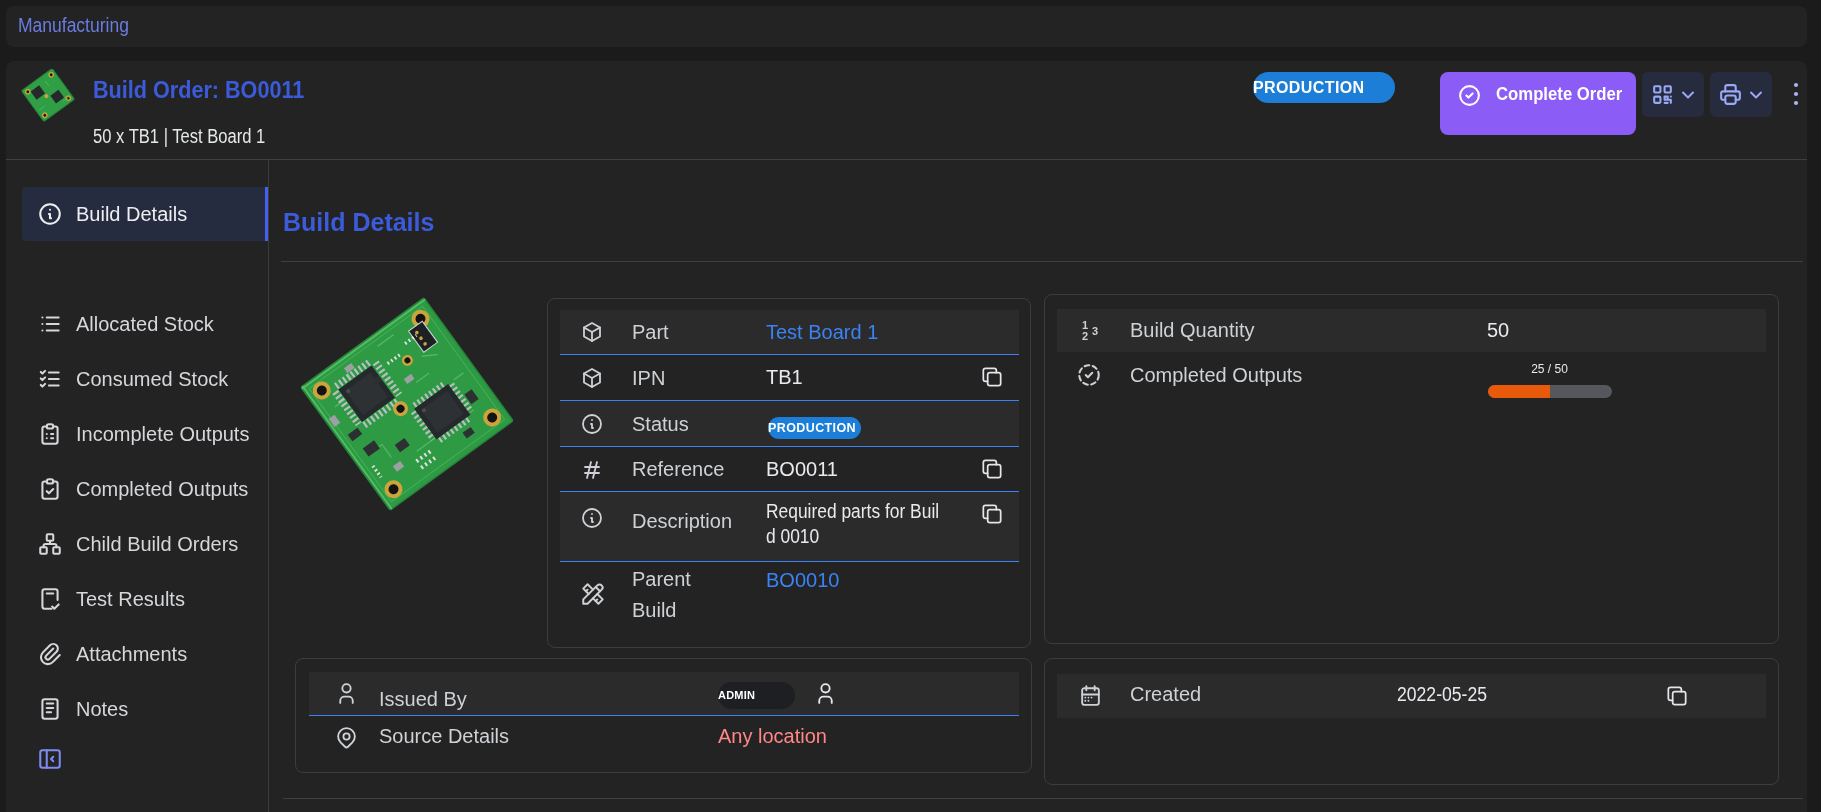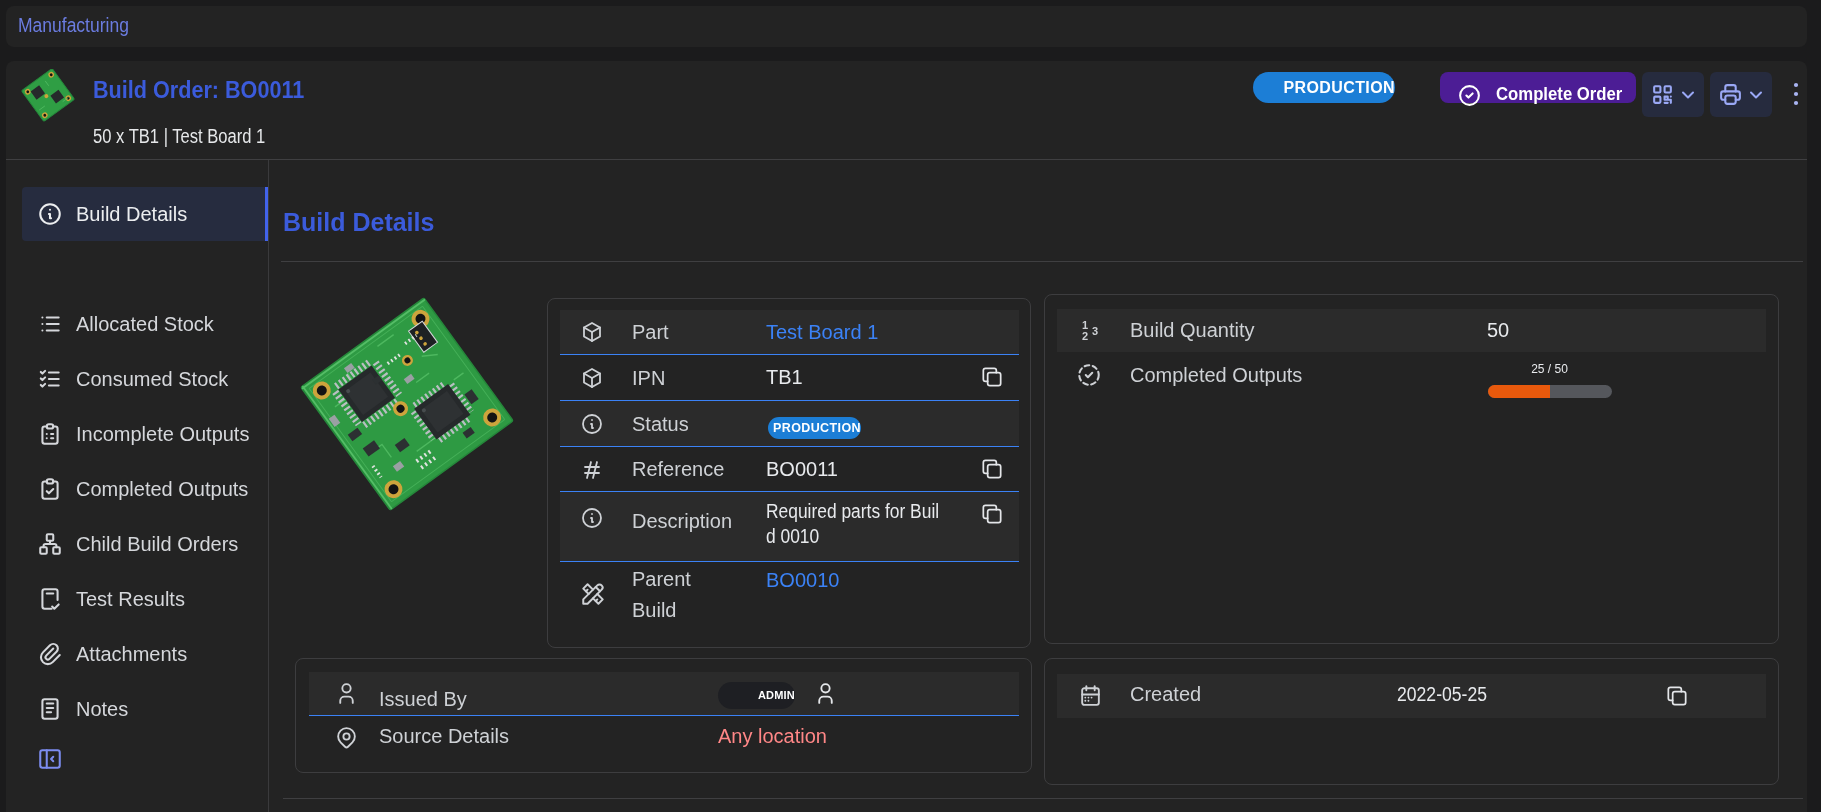--- a/index.html
+++ b/index.html
@@ -7,23 +7,23 @@
 .page { position:relative; width:1821px; height:812px; background:#1b1b1c; }
 .abs { position:absolute; }
 .hline { position:absolute; height:1px; background:#3f3f41; }
 .vline { position:absolute; width:1px; background:#3a3a3c; }
 svg.ic { display:block; }
 
 .crumb { position:absolute; left:18px; top:14px; font-size:20px; color:#6b7ce0; transform:scaleX(0.875); transform-origin:left center; }
 
 .h-title { position:absolute; left:93px; top:76px; font-size:24px; font-weight:bold; color:#3b5bdb; transform:scaleX(0.9); transform-origin:left center; white-space:nowrap; }
 .h-sub { position:absolute; left:93px; top:125px; font-size:19.5px; color:#e6e8ea; transform:scaleX(0.85); transform-origin:left center; white-space:nowrap; }
-.pill { position:absolute; border-radius:999px; background:#1c7ed6; color:#fff; font-weight:bold; text-align:right; }
+.pill { position:absolute; border-radius:999px; background:#1c7ed6; color:#fff; font-weight:bold; text-align:left; }
 .prod-hdr { left:1253px; top:72px; width:142px; height:31px; font-size:16px; line-height:31px; letter-spacing:0.4px; }
-.btn-green { position:absolute; left:1440px; top:72px; width:196px; height:31px; background:#4c1d95; border-radius:8px; color:#fff;padding-left:28px; }
+.btn-green { position:absolute; left:1440px; top:72px; width:196px; height:63px; background:#8b5cf6; border-radius:8px; color:#fff;padding-left:28px; }
 .btn-green span { position:absolute; left:56px; top:11px; font-size:19px; font-weight:bold; transform:scaleX(0.88); transform-origin:left center; white-space:nowrap; }
 .toolbtn { position:absolute; top:72px; height:45px; background:#262b3e; border-radius:6px; color:#9aa8f5; }
 
 .tab { position:absolute; left:22px; height:54px; width:246px; color:#d5d7db; }
 .tab.active { background:#262c3f; color:#eceef0; border-right:3px solid #4263eb; border-top-left-radius:4px; border-bottom-left-radius:4px; }
 .tab .ticon { position:absolute; left:15px; top:14px; }
 .tab .tlabel { position:absolute; left:54px; top:16px; font-size:20px; white-space:nowrap; }
 
 .sect-title { position:absolute; left:283px; top:208px; font-size:25px; font-weight:bold; color:#3b5bdb; }
 .panel { position:absolute; border:1px solid #3d3d3f; border-radius:8px; }

